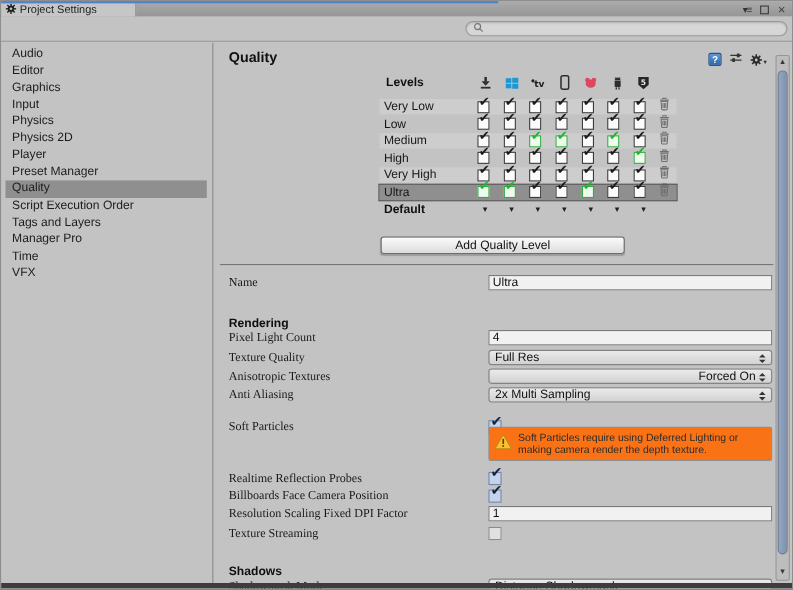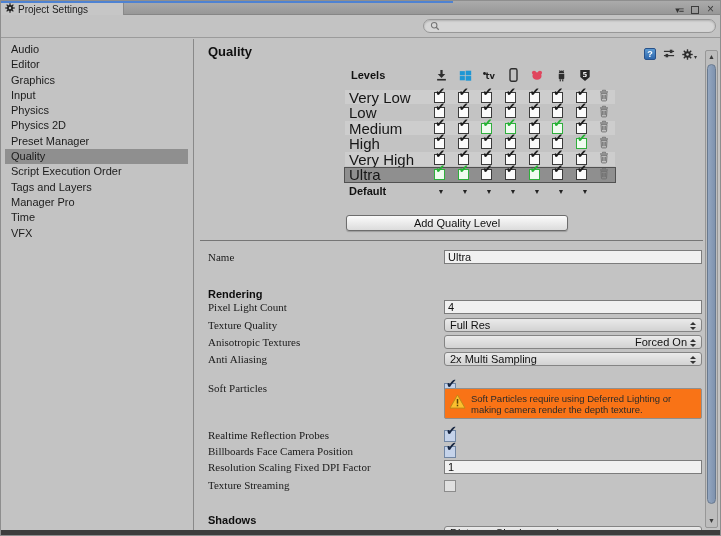--- a/index.html
+++ b/index.html
@@ -47,21 +47,21 @@
   .gearwrap .mini { font-style:normal; font-size:6px; color:#333; margin-left:1px; }
   
   #grid { position:absolute; left:150px; top:27px; }
   .grid-header { display:flex; height:18px; align-items:center; }
   .grid-header .hlabel { width:84px; padding-left:6px; font-size:11px; font-weight:bold; color:#111; }
   .pcell { width:24px; display:flex; justify-content:center; align-items:center; height:16px; }
   #grid-rows { margin-top:6px; }
   .grow { display:flex; height:14px; margin-bottom:1.5px; align-items:center; width:270px; }
   .grow.striped { background:#cdcdcd; }
   .grow.selected { background:#8f8f8f; outline:1px solid #515151; }
-  .grow .lname { width:84px; font-size:15px; padding-left:4px; color:#161616; }
+  .grow .lname { width:84px; font-size:11px; padding-left:4px; color:#161616; }
   .gcell { width:24px; display:flex; justify-content:center; }
   .gcb { position:relative; width:11px; height:11px; background:#fbfbfb; border:1px solid #3a3a3a; }
   .gcb .tick { position:absolute; left:0; top:-7px; font-size:12px; line-height:12px; color:#1b1b1b; font-style:normal; }
   .gcb.default { border-color:#2fae3c; background:#f0fbf0; }
   .gcb.default .tick { color:#23b332; }
   .trash-cell { width:22px; display:flex; justify-content:center; }
   #default-row { position:absolute; left:150px; top:146px; display:flex; align-items:center; width:270px; }
   #default-row .dlabel { width:84px; padding-left:4px; font-size:11px; font-weight:bold; color:#111; }
   .dtri { width:24px; text-align:center; font-size:7px; color:#222; }
   #add-btn { position:absolute; left:151px; top:176px; width:222px; height:16px;
@@ -137,20 +137,21 @@
   </div>
 
   <div id="body">
     <div id="sidebar">
         <div class="side-item">Audio</div>
         <div class="side-item">Editor</div>
         <div class="side-item">Graphics</div>
         <div class="side-item">Input</div>
         <div class="side-item">Physics</div>
         <div class="side-item">Physics 2D</div>
+        <div class="side-item">Player</div>
         <div class="side-item">Preset Manager</div>
         <div class="side-item selected">Quality</div>
         <div class="side-item">Script Execution Order</div>
         <div class="side-item">Tags and Layers</div>
         <div class="side-item">Manager Pro</div>
         <div class="side-item">Time</div>
         <div class="side-item">VFX</div>
       </div>
 
     <div id="main">

